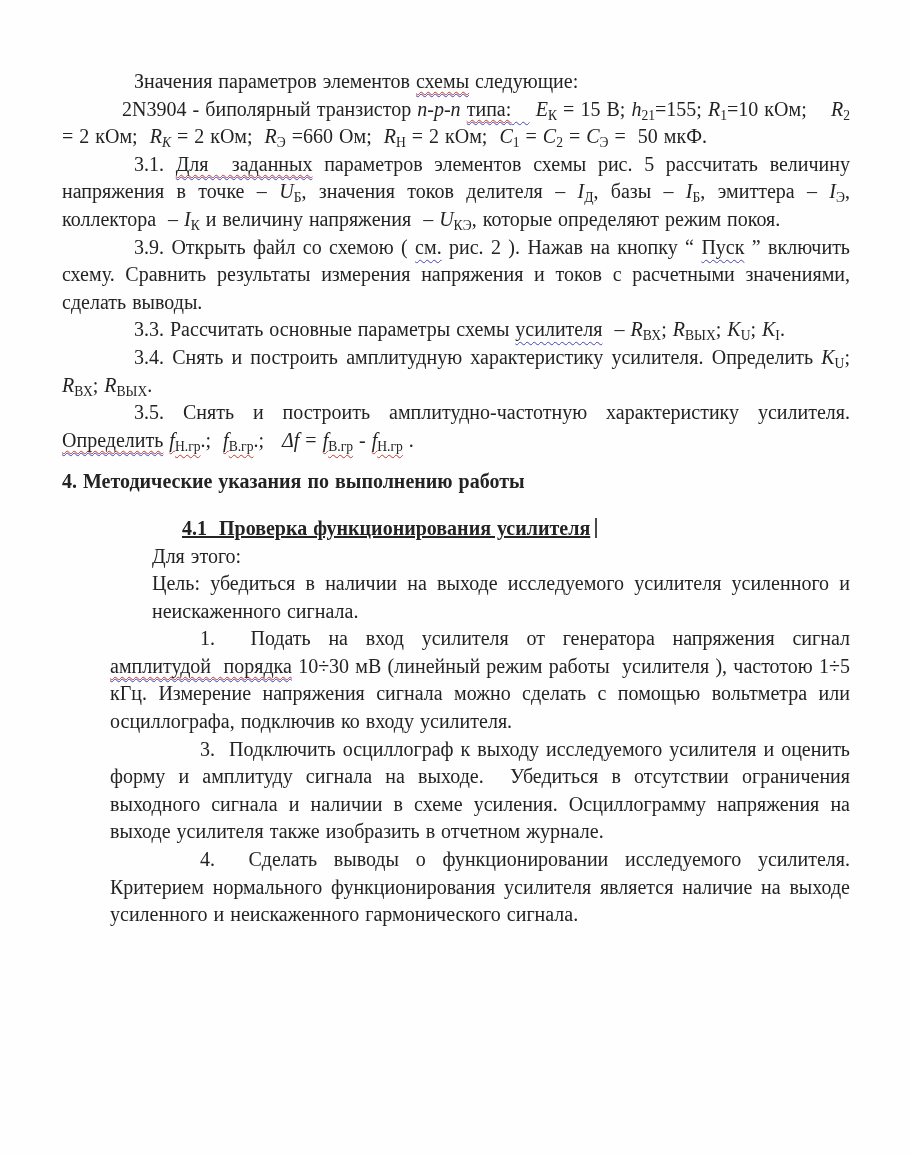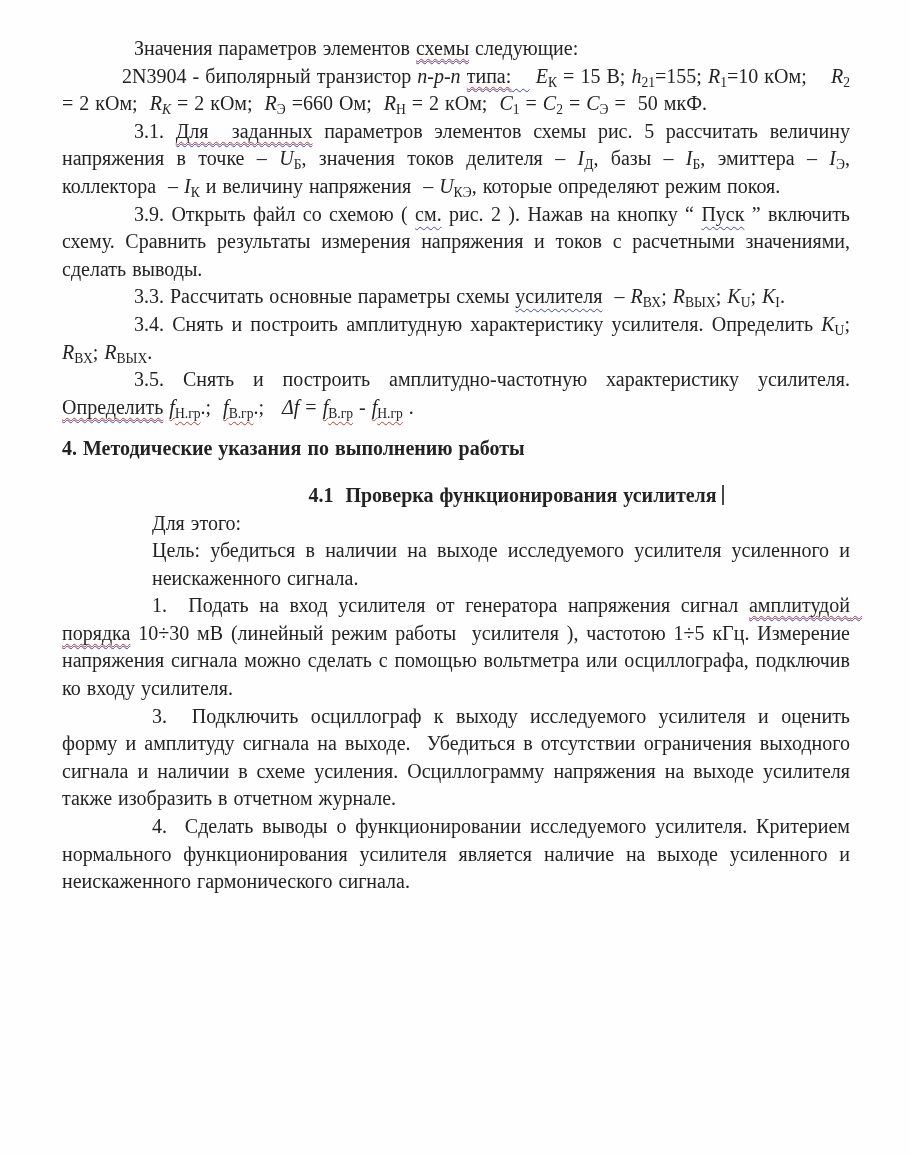--- a/index.html
+++ b/index.html
@@ -10,38 +10,38 @@
   body {
     width: 910px;
     height: 1155px;
     overflow: hidden;
     font-family: "Liberation Serif", "DejaVu Serif", serif;
   }
   .page {
     box-sizing: border-box;
     width: 910px;
     height: 1155px;
-    padding: 35px 60px 20px 62px;
+    padding: 68px 60px 20px 62px;
     background: #fefefe;
     color: #232323;
   }
   p.para {
     margin: 0;
     font-size: 20px;
     line-height: 27.6px;
     text-align: justify;
     white-space: pre-wrap;
     word-spacing: 1px;
   }
   p.p-indent      { text-indent: 72px; }
   p.p-indent-sm   { text-indent: 60px; }
   p.heading       { text-align: left; font-weight: bold; margin-top: 14px; margin-bottom: 19px; text-indent: 0; }
-  p.subheading    { font-weight: bold; margin-left: 120px; text-align: center; }
+  p.subheading    { font-weight: bold; margin-left: 120px; text-align: left; text-decoration: underline; }
   p.block         { margin-left: 90px; }
-  p.item          { text-indent: 90px; }
+  p.item          { text-indent: 90px; margin-left: 48px; }
   .ital  { font-style: italic; }
   .bold  { font-weight: bold; }
   .subs  { font-size: 0.68em; position: relative; top: 0.30em; line-height: 0; }
   .w-red {
     text-decoration: underline wavy var(--w-red, #c0392b);
     text-decoration-thickness: 1.4px;
     text-underline-offset: 3px;
     text-decoration-skip-ink: none;
   }
   .w-blue {

